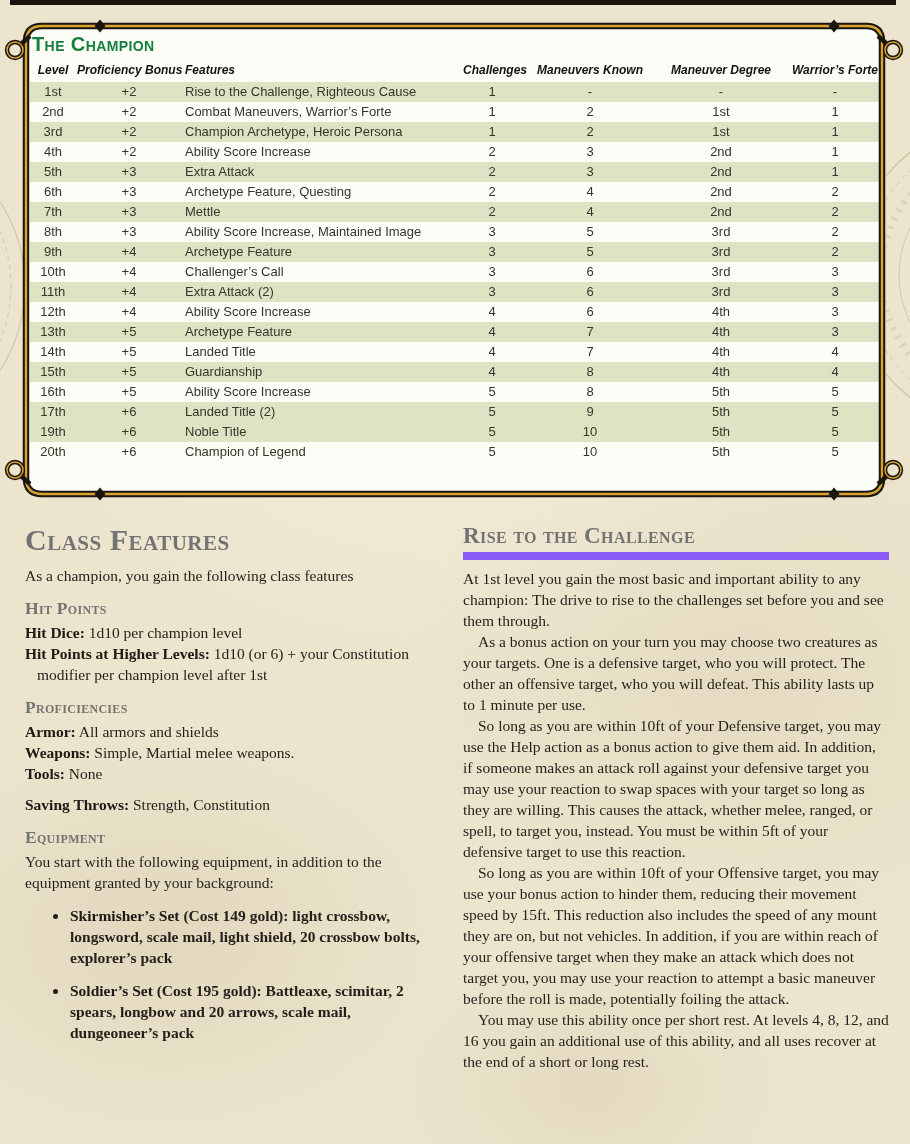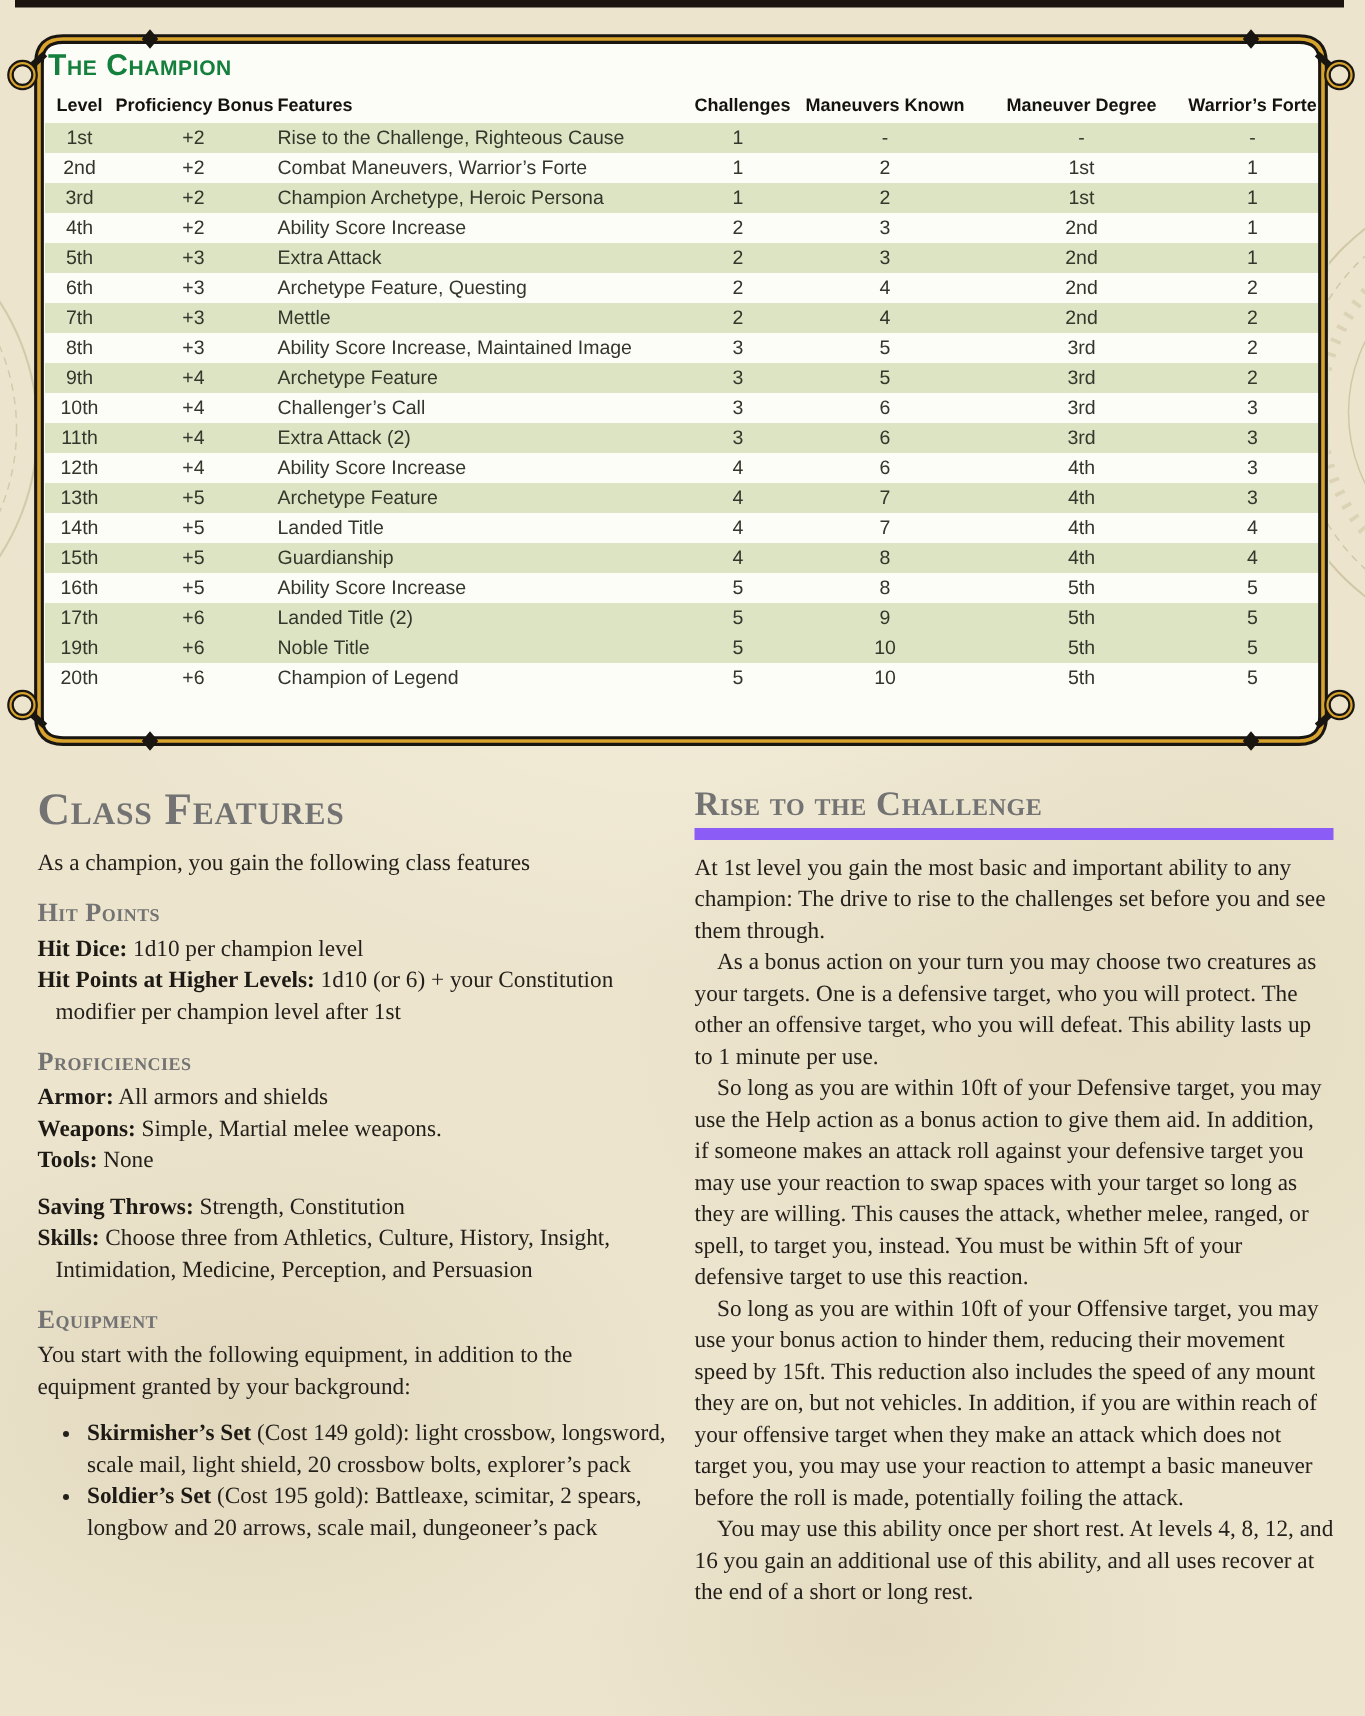--- a/index.html
+++ b/index.html
@@ -32,21 +32,21 @@
     font-weight:700;font-size:20px;letter-spacing:0.4px;
     color:#15803d;margin:0 0 6px 2px;
   }
   table.champ-table{
     border-collapse:collapse;table-layout:fixed;width:848px;
     font-family:"Liberation Sans", sans-serif;
     font-size:13px;color:#33362b;
   }
   table.champ-table th{
     font-size:12px;font-weight:700;color:#15130e;
-    padding:1px 1px 5px;white-space:nowrap;text-align:center;overflow:visible;
+    padding:1px 1px 5px;white-space:nowrap;text-align:center;overflow:visible;font-style:italic;
   }
   table.champ-table td{height:20px;padding:0 2px;text-align:center;line-height:20px;}
   table.champ-table .c0{width:44px;}
   table.champ-table .c1{width:104px;}
   table.champ-table .c2{width:276px;text-align:left;padding-left:3px;}
   table.champ-table .c3{width:58px;}
   table.champ-table .c4{width:134px;}
   table.champ-table .c5{width:124px;}
   table.champ-table .c6{width:100px;}
   table.champ-table tr.stripe td{background:#dde4c3;}
@@ -58,21 +58,21 @@
   h1.sc{font-size:30px;font-weight:700;letter-spacing:0.5px;line-height:1.05;margin:0 0 9px;}
   h2.sc{font-size:23px;font-weight:700;letter-spacing:0.4px;line-height:1.05;margin:0 0 8px;
         border-bottom:8px solid #8b5cf6;padding-bottom:4px;}
   h3.sc{font-size:17.5px;font-weight:700;letter-spacing:0.3px;line-height:1.1;margin:13px 0 4px;}
   p{margin:0;}
   .ind{text-indent:15px;}
   .hang{padding-left:12px;text-indent:-12px;}
   .group{margin-bottom:10px;}
   .equip-intro{margin-bottom:10px;}
   ul.equip{margin:10px 0 0;padding-left:32px;}
-  ul.equip li{padding-left:1px;margin:0;}
+  ul.equip li{padding-left:1px;margin:12px;font-weight:bold;}
   b{color:#1d1a15;}
 </style>
 </head>
 <body>
 
 <div class="top-strip"></div>
 
 <svg class="mandala mandala-left" width="40" height="320" viewBox="0 0 40 320">
   <g fill="none" stroke="#b7ac82" opacity="0.45">
     <circle cx="-130" cy="160" r="155" stroke-width="1.4"></circle>
@@ -325,21 +325,20 @@
   </div>
 
   <h3 class="sc">Proficiencies</h3>
   <div class="group">
     <p class="hang"><b>Armor:</b> <span>All armors and shields</span></p>
     <p class="hang"><b>Weapons:</b> <span>Simple, Martial melee weapons.</span></p>
     <p class="hang"><b>Tools:</b> <span>None</span></p>
   </div>
   <div class="group">
     <p class="hang"><b>Saving Throws:</b> <span>Strength, Constitution</span></p>
-    <p class="hang"><b>Skills:</b> <span>Choose three from Athletics, Culture, History, Insight, Intimidation, Medicine, Perception, and Persuasion</span></p>
   </div>
 
   <h3 class="sc">Equipment</h3>
   <p class="equip-intro">You start with the following equipment, in addition to the equipment granted by your background:</p>
   <ul class="equip">
     <li><b>Skirmisher’s Set</b> <span>(Cost 149 gold): light crossbow, longsword, scale mail, light shield, 20 crossbow bolts, explorer’s pack</span></li>
     <li><b>Soldier’s Set</b> <span>(Cost 195 gold): Battleaxe, scimitar, 2 spears, longbow and 20 arrows, scale mail, dungeoneer’s pack</span></li>
   </ul>
 </div>
 

